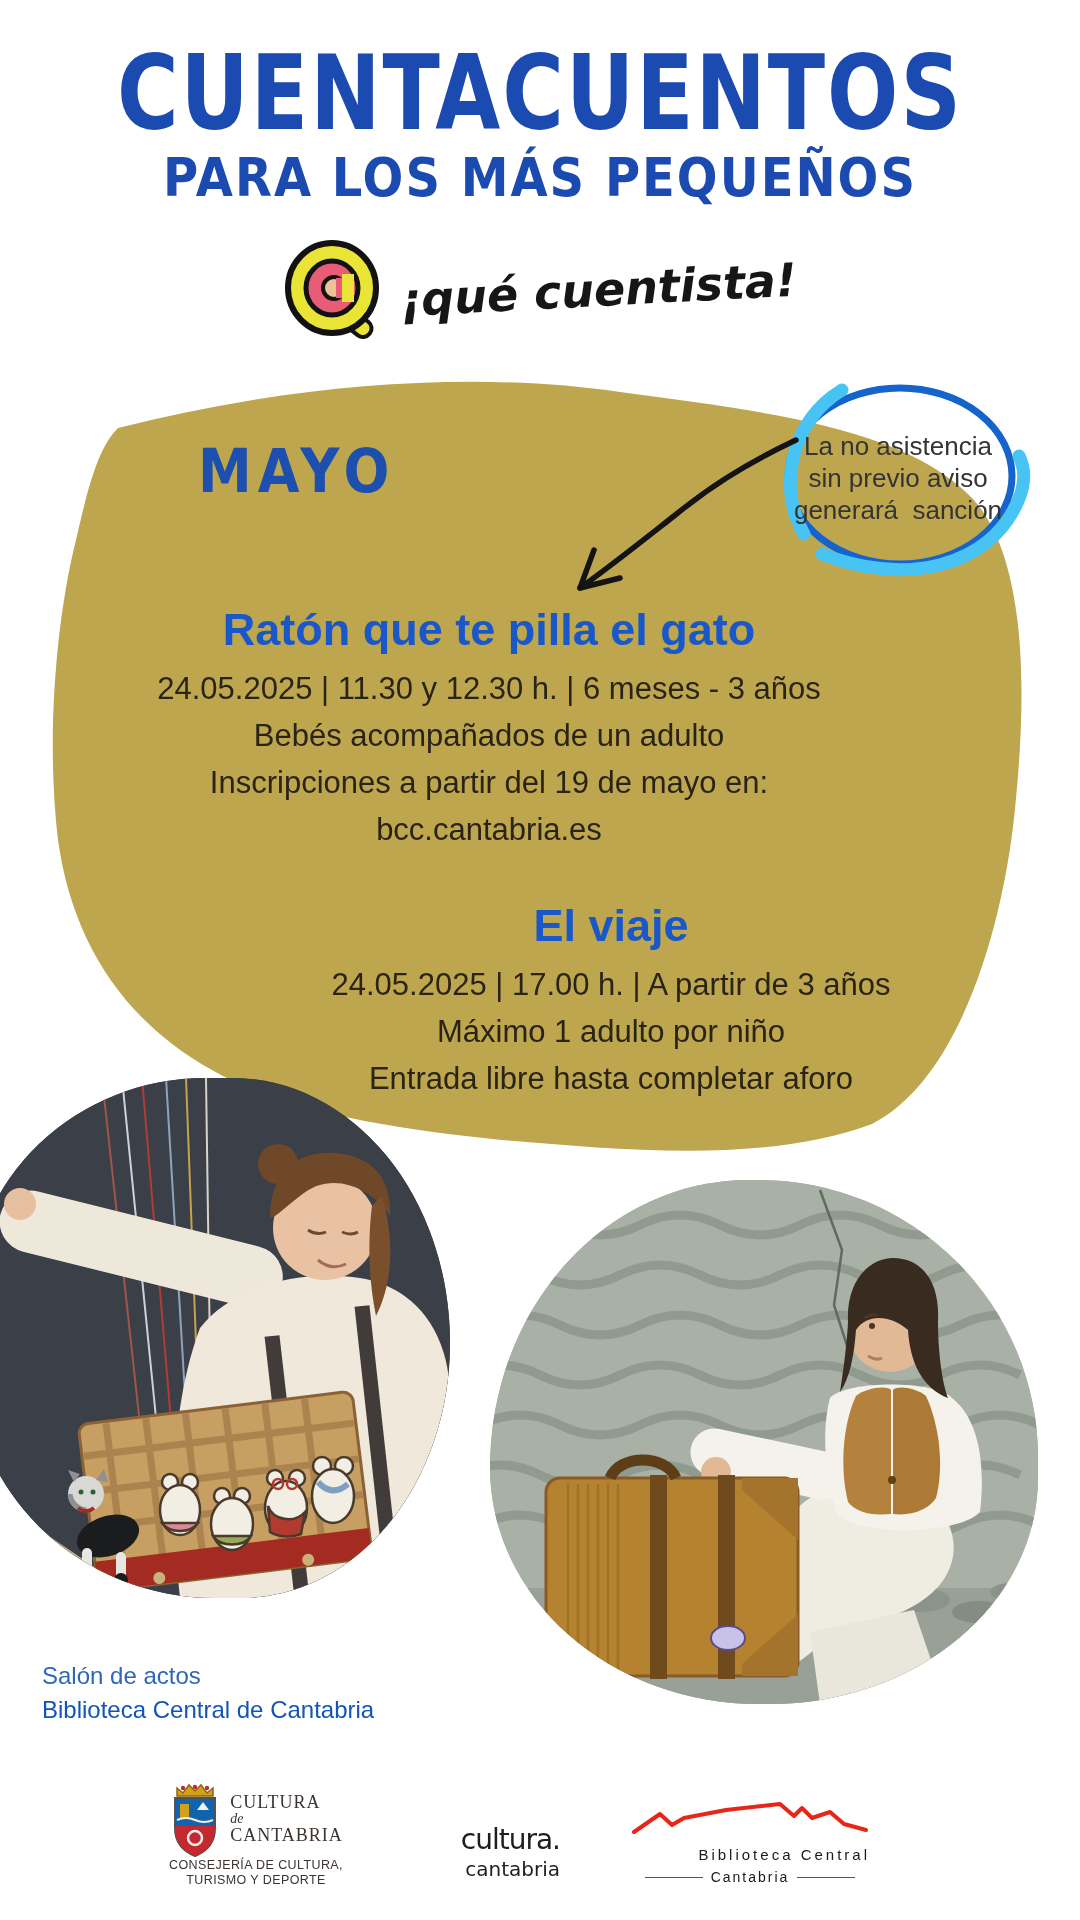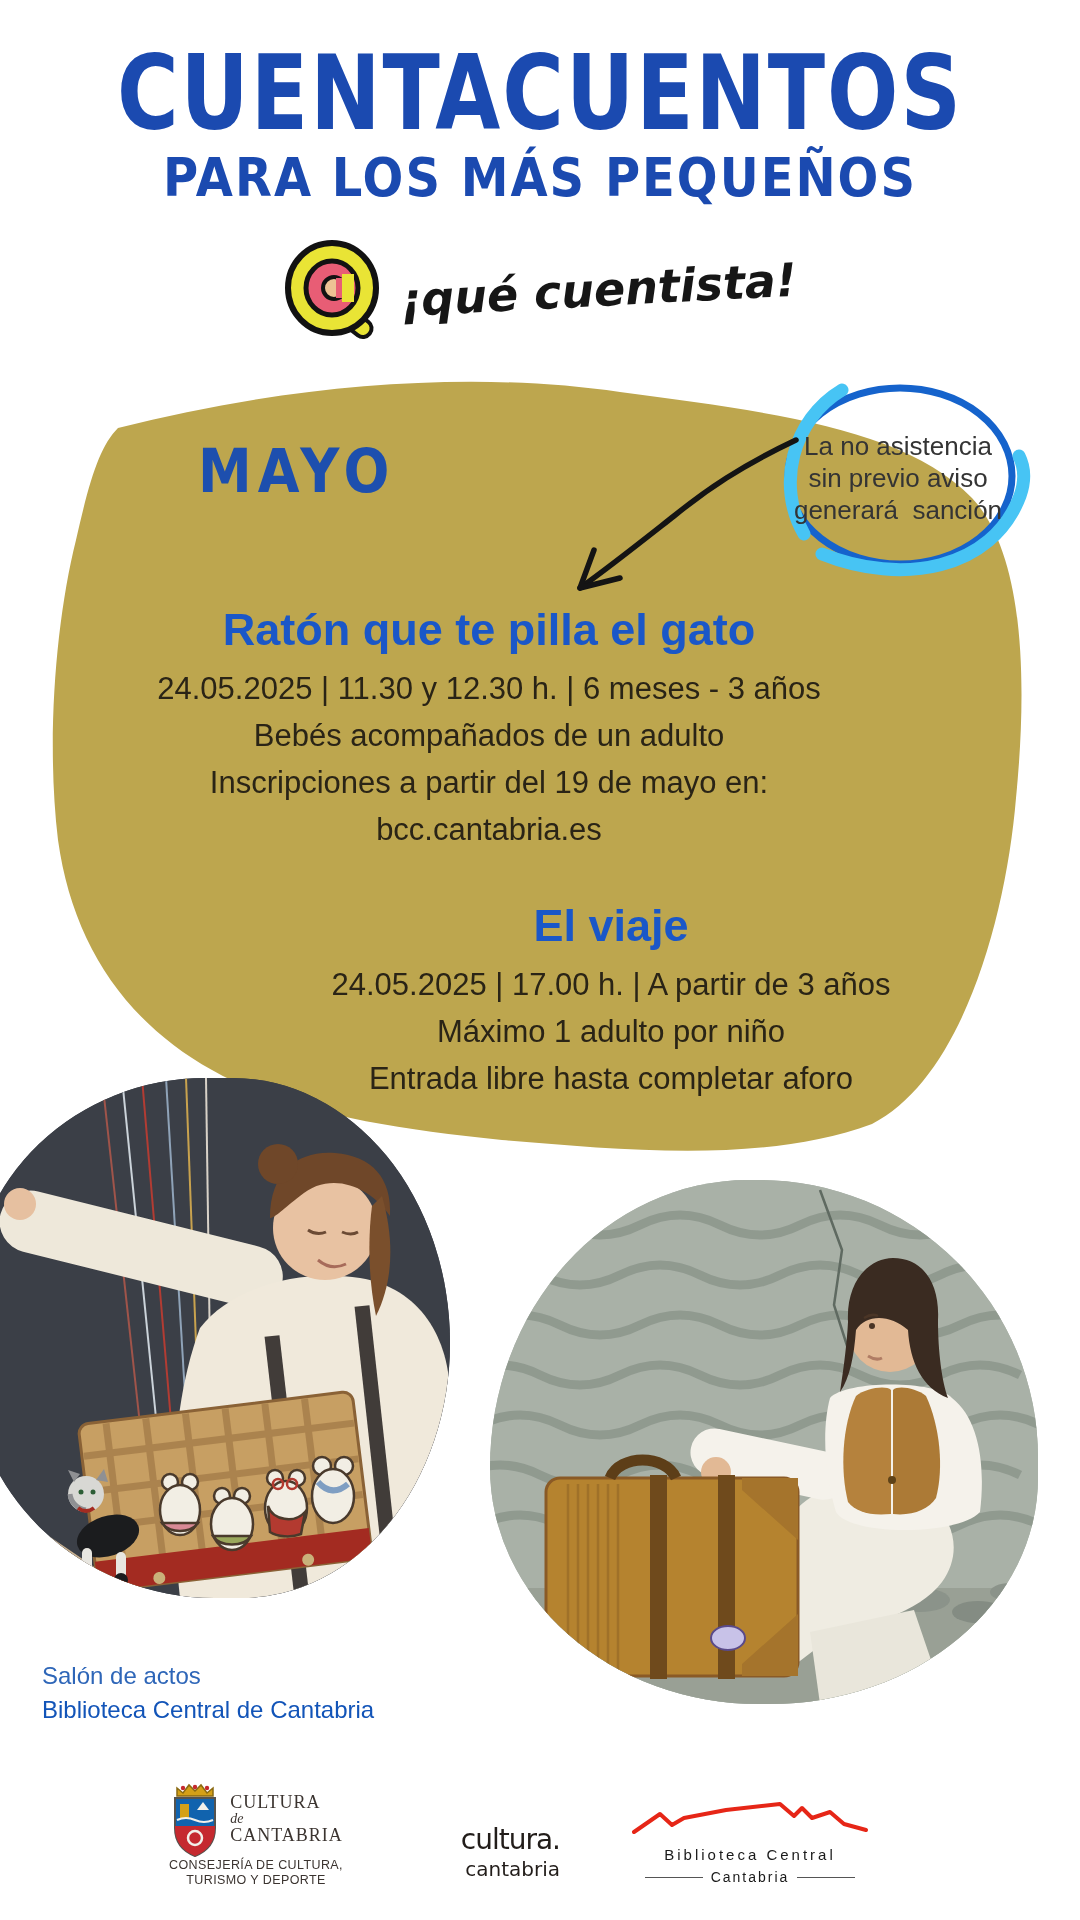--- a/index.html
+++ b/index.html
@@ -57,21 +57,21 @@
   
   .gov{left:148px;top:1780px;width:216px;z-index:4;color:#3b3430;}
   .gov-top{display:flex;justify-content:center;align-items:center;gap:9px;}
   .gov-names{font-family:"Liberation Serif",serif;line-height:1.05;}
   .gov-n1,.gov-n3{font-size:18px;letter-spacing:1px;}
   .gov-n2{font-size:14px;font-style:italic;}
   .gov-dept{text-align:center;font-size:12.5px;line-height:15px;letter-spacing:.4px;}
   .cultura{left:420px;top:1822px;width:140px;z-index:4;text-align:right;color:#221d1a;}
   .cultura-word{font-family:"DejaVu Sans",sans-serif;font-size:28px;line-height:36px;letter-spacing:-1px;}
   .cultura-sub{font-family:"DejaVu Sans",sans-serif;font-size:20px;line-height:22px;}
-  .biblio{left:630px;top:1798px;width:240px;z-index:4;text-align:center;color:#1a1a1a;}
+  .biblio{left:630px;top:1798px;width:240px;z-index:4;text-align:right;color:#1a1a1a;}
   .biblio-name{font-size:15px;letter-spacing:3px;margin-top:4px;}
   .biblio-sub-row{display:flex;align-items:center;justify-content:center;gap:8px;margin-top:6px;}
   .biblio-sub{font-size:14px;letter-spacing:2px;}
   .hline{flex:0 0 58px;height:1px;background:#555;}
 </style>
 </head>
 <body>
 
 <div class="stage">
 

